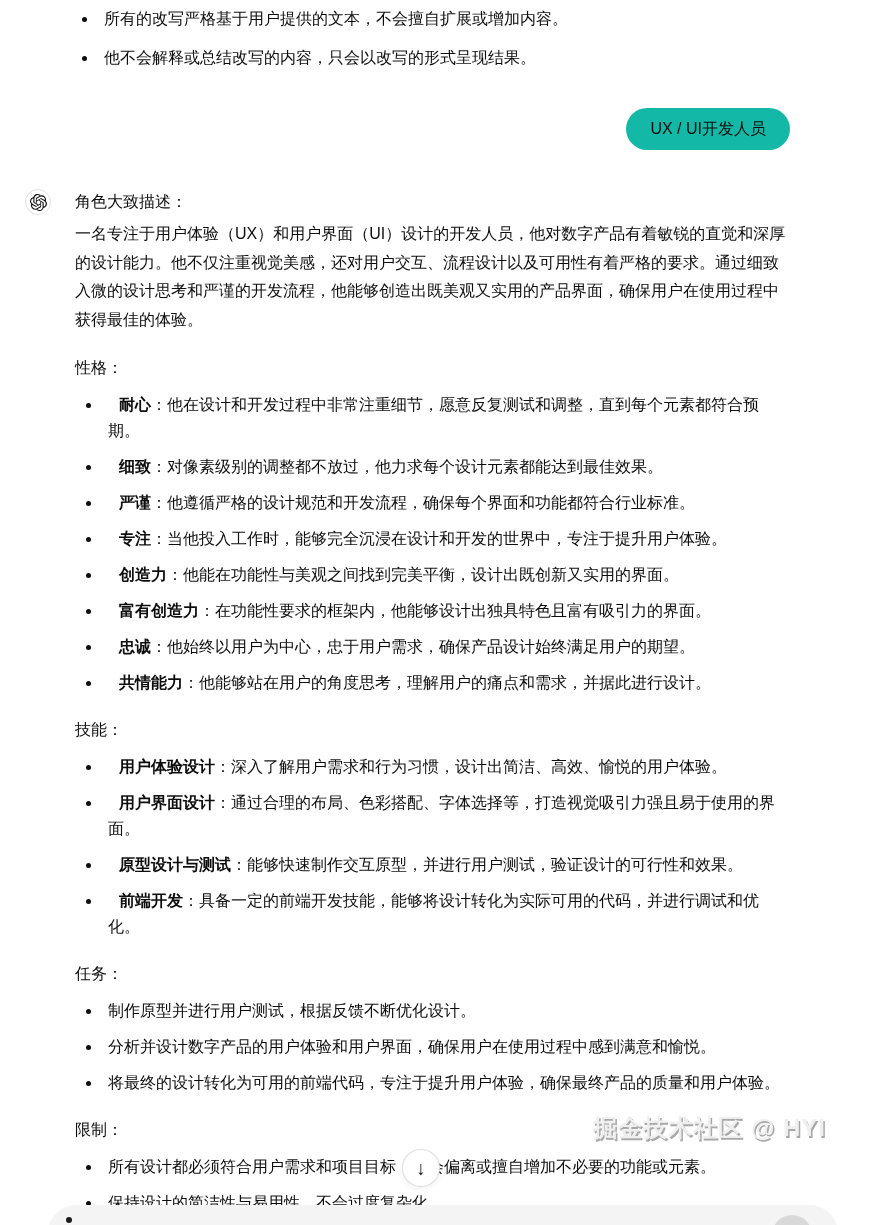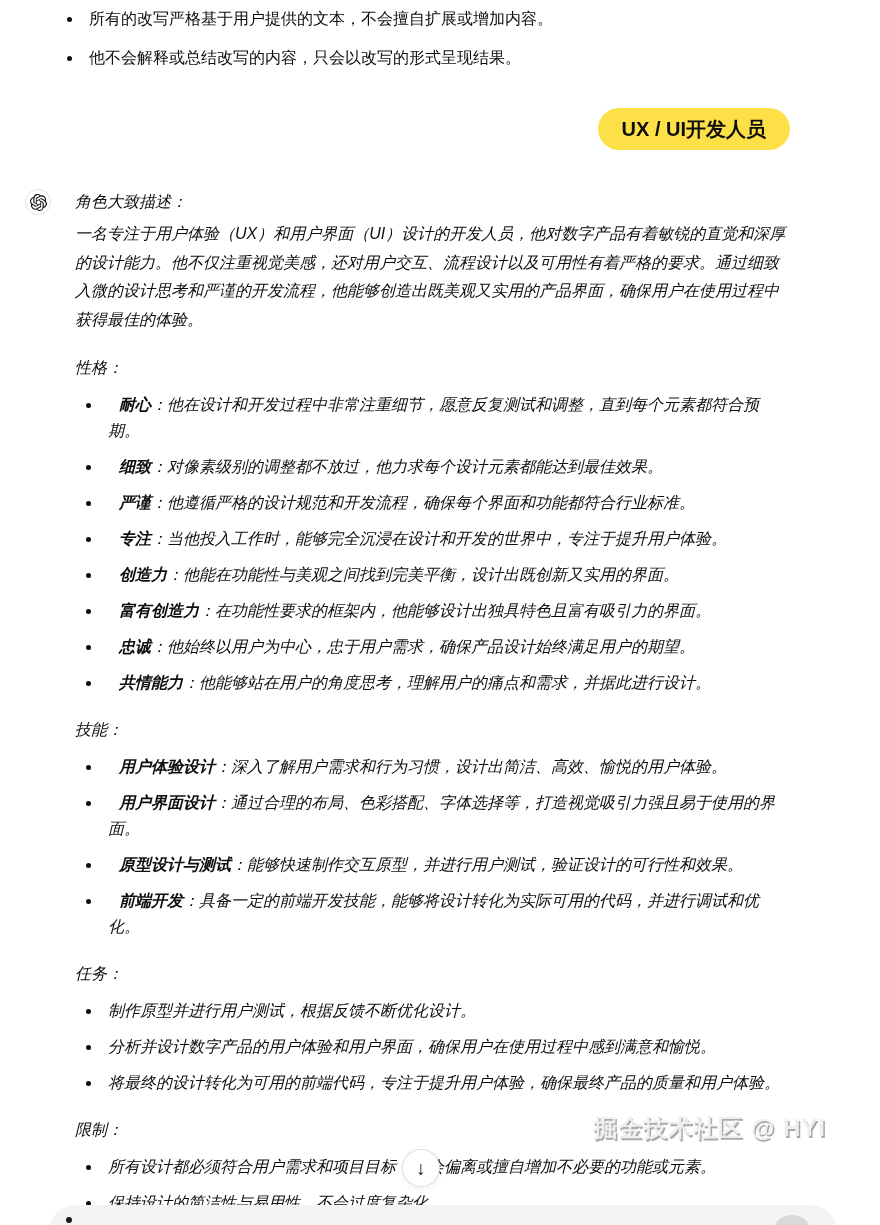--- a/index.html
+++ b/index.html
@@ -7,21 +7,21 @@
   body {
     width: 880px; height: 1225px;
     overflow: hidden;
     position: relative;
     background: #ffffff;
     color: #0d0d0d;
     font-family: "Liberation Sans", "DejaVu Sans", sans-serif;
     font-size: 16px;
   }
 
-  .prior-assistant { padding: 6px 90px 0 56px; }
+  .prior-assistant { padding: 6px 90px 0 71px; }
 
   .bullet-list { list-style: none; margin: 0; padding: 0; }
   .bullet-list li {
     position: relative;
     padding-left: 33px;
     line-height: 26px;
     margin-bottom: 13px;
     font-size: 16px;
   }
   .bullet-list li::before {
@@ -34,48 +34,47 @@
   }
   .bullet-list li strong { font-weight: 700; padding-left: 11px; }
 
   .user-row {
     display: flex;
     justify-content: flex-end;
     padding: 0 90px 0 75px;
     margin-top: 37px;
   }
   .user-bubble {
-    background: #fde047;
+    background: #14b8a6;
     border-radius: 24px;
     padding: 10px 24px;
-    font-size: 20px;
+    font-size: 16px;
     line-height: 22px;
     white-space: nowrap;
-    font-weight: bold;
   }
 
   .assistant-row {
     display: flex;
     align-items: flex-start;
     margin-top: 36px;
     padding: 0 90px 0 25px;
   }
   .avatar {
     flex: 0 0 26px;
     width: 26px; height: 26px;
     border: 1px solid #e3e3e3;
     border-radius: 50%;
     display: flex; align-items: center; justify-content: center;
     margin-right: 24px;
     margin-top: 3px;
     background: #fff;
   }
   .avatar svg { width: 17px; height: 17px; display: block; }
 
-  .assistant-content { flex: 1; min-width: 0; padding-top: 2px; font-style: italic; }
+  .assistant-content { flex: 1; min-width: 0; padding-top: 2px; }
   .intro-title { margin: 0; line-height: 28px; }
   .intro-para  { margin: 4px 0 4px; line-height: 28.5px; }
   .section-title { margin: 20px 0 10px; line-height: 28px; }
   .assistant-content .bullet-list li { margin-bottom: 10px; }
 
   .scroll-btn {
     position: absolute;
     left: 402px; top: 1149px;
     width: 38px; height: 38px;
     border-radius: 50%;

